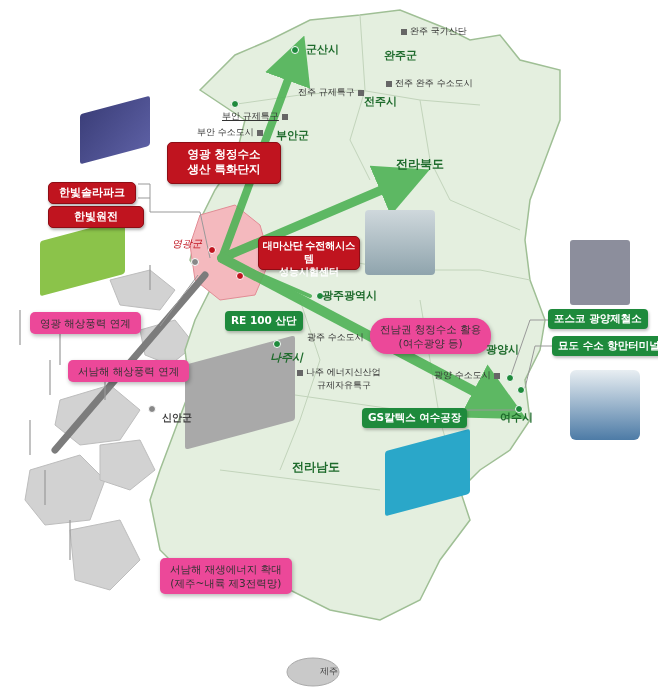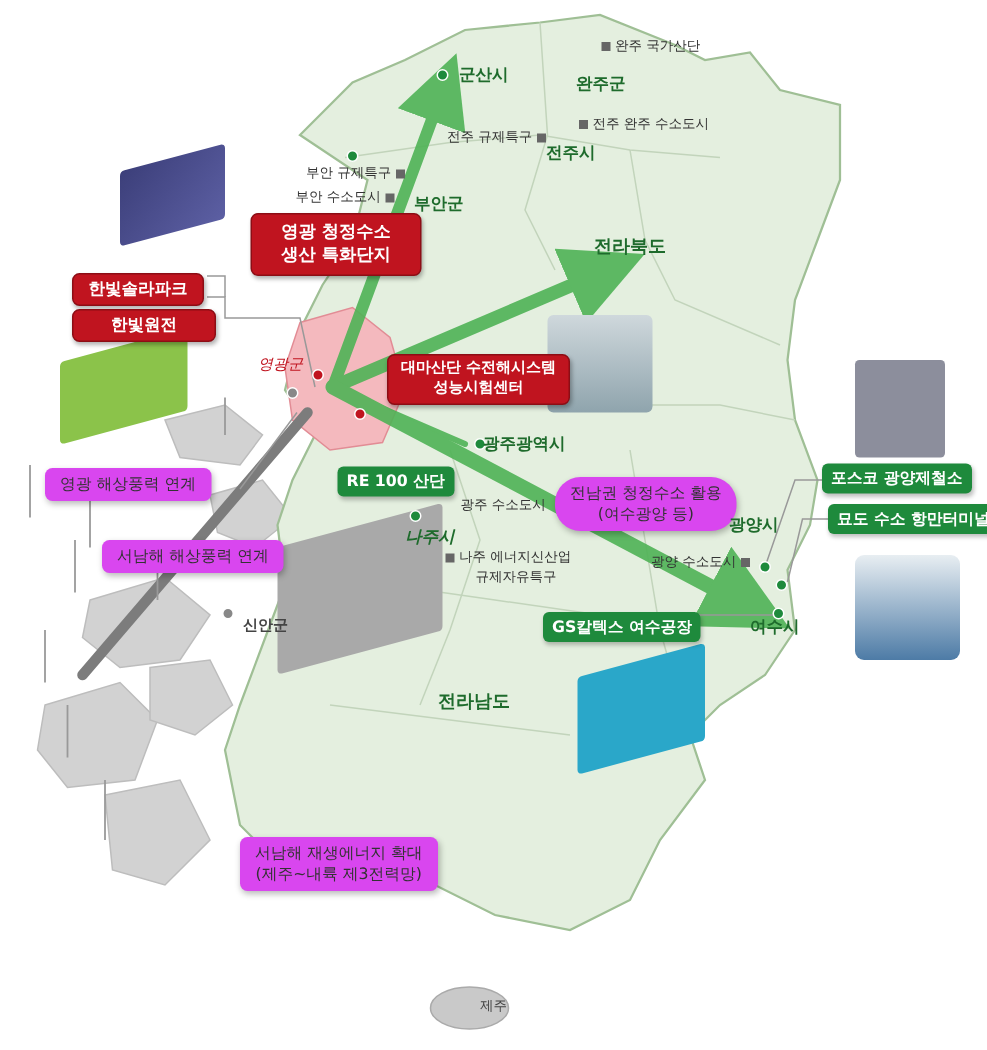--- a/index.html
+++ b/index.html
@@ -11,21 +11,21 @@
   .city { color: #1e6b2c; font-weight: bold; font-size: 11px; }
   .region { color: #1e6b2c; font-weight: bold; font-size: 12px; }
   .small { color: #333; font-size: 9px; text-align: right; }
   .gray-city { color: #444; font-size: 10px; }
   .sq::before { content: ""; display: inline-block; width: 6px; height: 6px; background: #666; margin: 0 3px; vertical-align: middle; }
   .sq-after::after { content: ""; display: inline-block; width: 6px; height: 6px; background: #666; margin: 0 3px; vertical-align: middle; }
   .red-box { position: absolute; background: #c0141f; color: #fff; font-weight: bold; text-align: center;
              border-radius: 5px; border: 1px solid #8d0d15; box-shadow: 1px 2px 3px rgba(0,0,0,.3); font-size: 11px; line-height: 1.3; }
   .green-box { position: absolute; background: #1e8a3c; color: #fff; font-weight: bold; text-align: center;
                border-radius: 4px; box-shadow: 1px 2px 3px rgba(0,0,0,.25); font-size: 10.5px; padding: 3px 6px; white-space: nowrap; }
-  .white-box { position: absolute; background: #d946ef; color: #333; text-align: center; border-radius: 5px;
+  .white-box { position: absolute; background: #ec4899; color: #333; text-align: center; border-radius: 5px;
                box-shadow: 1px 2px 4px rgba(0,0,0,.28); font-size: 10.5px; line-height: 1.35; padding: 4px 10px; white-space: nowrap; }
   .dot { position: absolute; width: 8px; height: 8px; border-radius: 50%; background: #1e8a3c; border: 1px solid #fff; }
   .dot.red { background: #c0141f; }
   .dot.gray { background: #888; }
   .illus { position: absolute; }
 </style>
 </head>
 <body>
 
 <div id="stage">
@@ -104,21 +104,21 @@
   <div class="red-box" style="left:167px;top:142px;width:114px;height:42px;padding-top:4px;font-size:11.5px;">
     <div>영광 청정수소</div>
     <div>생산 특화단지</div>
   </div>
   <div class="red-box" style="left:48px;top:182px;width:88px;height:22px;padding-top:3px;">
     <span>한빛솔라파크</span>
   </div>
   <div class="red-box" style="left:48px;top:206px;width:96px;height:22px;padding-top:3px;">
     <span>한빛원전</span>
   </div>
-  <div class="red-box" style="left:258px;top:236px;width:122px;height:34px;padding-top:2px;font-size:10px;">
+  <div class="red-box" style="left:258px;top:236px;width:102px;height:34px;padding-top:2px;font-size:10px;font-family:Liberation Serif, serif;">
     <div>대마산단 수전해시스템</div>
     <div>성능시험센터</div>
   </div>
 
   <div class="green-box" style="left:225px;top:311px;">
     <span>RE 100 산단</span>
   </div>
   <div class="green-box" style="left:362px;top:408px;">
     <span>GS칼텍스 여수공장</span>
   </div>
@@ -166,20 +166,20 @@
   <span class="lbl city" style="left:486px;top:344px;">광양시</span>
   <span class="lbl city" style="left:500px;top:412px;">여수시</span>
   <span class="lbl region" style="left:292px;top:461px;">전라남도</span>
   <span class="lbl gray-city" style="left:162px;top:412px;font-weight:bold;">신안군</span>
   <span class="lbl gray-city" style="left:320px;top:666px;font-size:9px;">제주</span>
   <span class="lbl" style="left:172px;top:238px;color:#c0141f;font-size:10px;font-style:italic;">영광군</span>
 
   <span class="lbl small sq" style="left:398px;top:26px;">완주 국가산단</span>
   <span class="lbl small sq" style="left:383px;top:78px;">전주 완주 수소도시</span>
   <span class="lbl small sq-after" style="left:298px;top:87px;">전주 규제특구</span>
-  <span class="lbl small sq-after" style="left:204px;top:111px;">부안 규제특구</span>
+  <span class="lbl small sq-after" style="left:222px;top:111px;text-decoration:underline;">부안 규제특구</span>
   <span class="lbl small sq-after" style="left:197px;top:127px;">부안 수소도시</span>
   <span class="lbl small" style="left:307px;top:332px;">광주 수소도시</span>
   <span class="lbl small sq" style="left:294px;top:367px;">나주 에너지신산업</span>
   <span class="lbl small" style="left:317px;top:380px;">규제자유특구</span>
   <span class="lbl small sq-after" style="left:434px;top:370px;">광양 수소도시</span>
 
 </div>
 
 </body></html>

